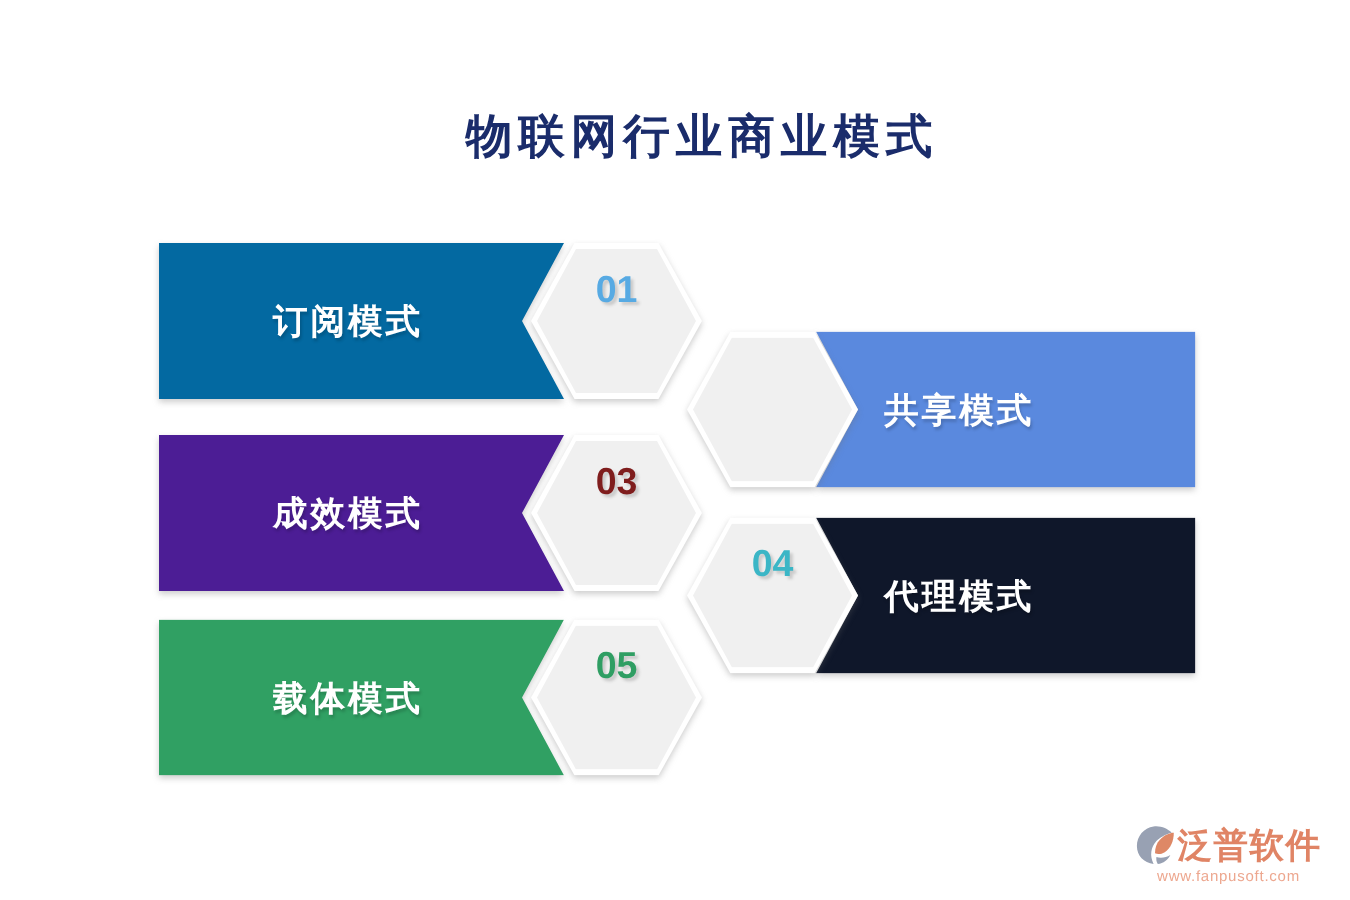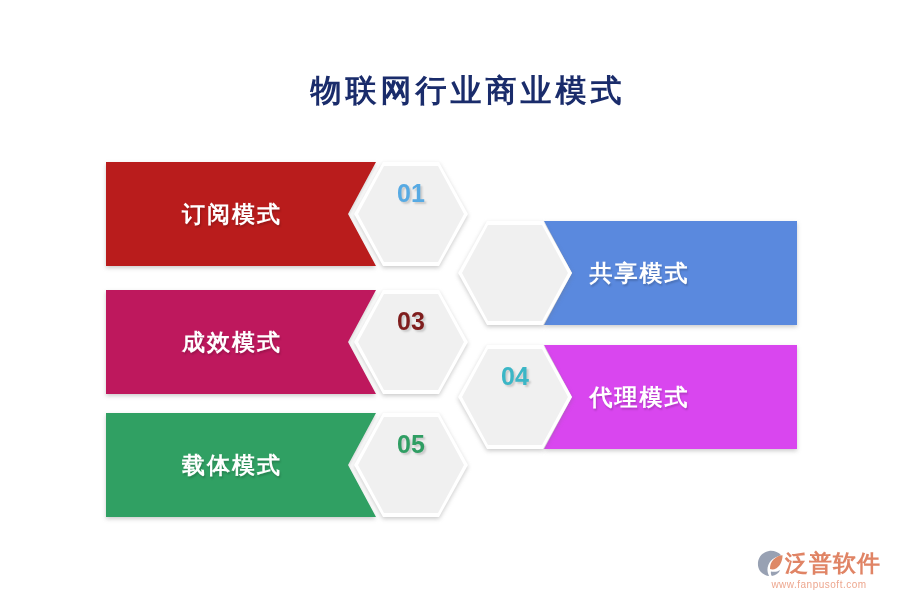--- a/index.html
+++ b/index.html
@@ -55,21 +55,21 @@
   .wm-top{display:flex;align-items:center;justify-content:center;gap:2px;}
   .wm-brand{font-size:23px;font-weight:bold;letter-spacing:1px;white-space:nowrap;}
   .wm-url{text-align:center;font-size:10px;margin-top:0px;letter-spacing:0.5px;}
 </style>
 </head>
 <body>
 
 <div class="title" style="color: rgb(26, 44, 107);">物联网行业商业模式</div>
 
 <div class="pos b1 shadow">
-  <div class="banner left" style="background-color: #b91c1c; font-family: Liberation Serif, serif;">
+  <div class="banner left" style="background-color: #0369a1; font-family: Liberation Serif, serif;">
     <span class="banner-label">订阅模式</span>
   </div>
 </div>
 <div class="pos h1 hexpos shadow">
   <div class="hex">
     <div class="hex-fill" style="background-color: rgb(240, 240, 240);"></div>
     <span class="hex-num" style="color: rgb(87, 170, 227);">01</span>
   </div>
 </div>
 
@@ -78,33 +78,33 @@
     <span class="banner-label">共享模式</span>
   </div>
 </div>
 <div class="pos h2 hexpos shadow">
   <div class="hex">
     <div class="hex-fill" style="background-color: rgb(240, 240, 240);"></div>
   </div>
 </div>
 
 <div class="pos b3 shadow">
-  <div class="banner left" style="background-color: #be185d;">
+  <div class="banner left" style="background-color: #4c1d95;">
     <span class="banner-label">成效模式</span>
   </div>
 </div>
 <div class="pos h3 hexpos shadow">
   <div class="hex">
     <div class="hex-fill" style="background-color: rgb(240, 240, 240);"></div>
     <span class="hex-num" style="color: #7f1d1d;">03</span>
   </div>
 </div>
 
 <div class="pos b4 shadow">
-  <div class="banner right" style="background-color: #d946ef;">
+  <div class="banner right" style="background-color: #0f172a;">
     <span class="banner-label">代理模式</span>
   </div>
 </div>
 <div class="pos h4 hexpos shadow">
   <div class="hex">
     <div class="hex-fill" style="background-color: rgb(240, 240, 240);"></div>
     <span class="hex-num" style="color: rgb(59, 182, 198);">04</span>
   </div>
 </div>
 

